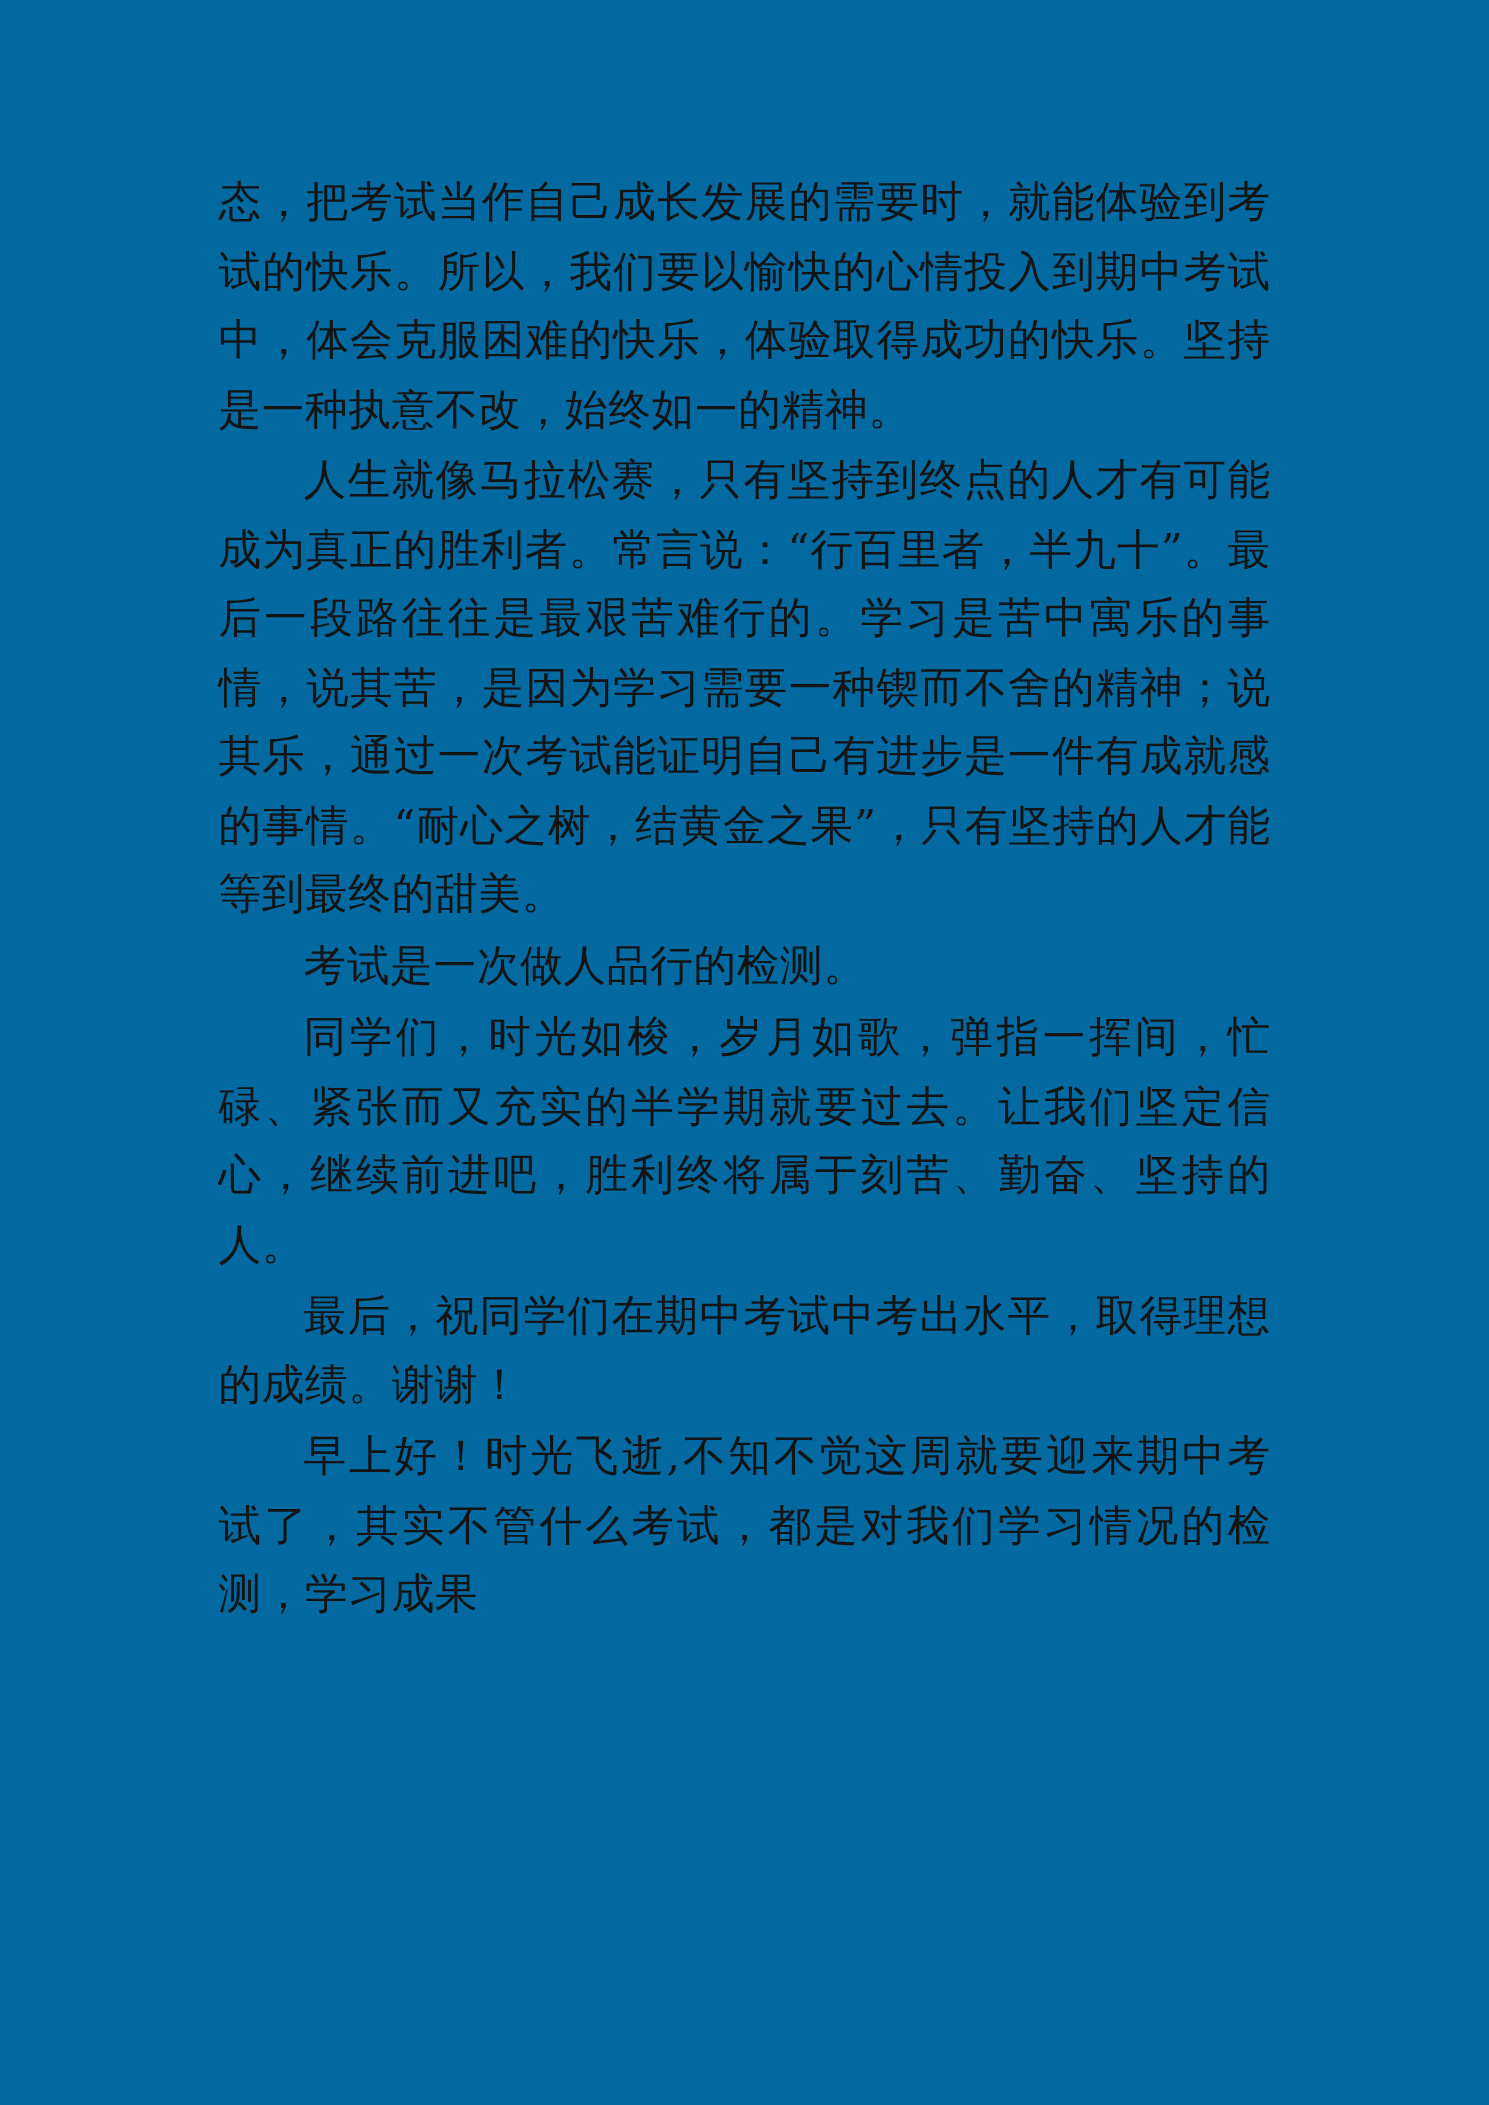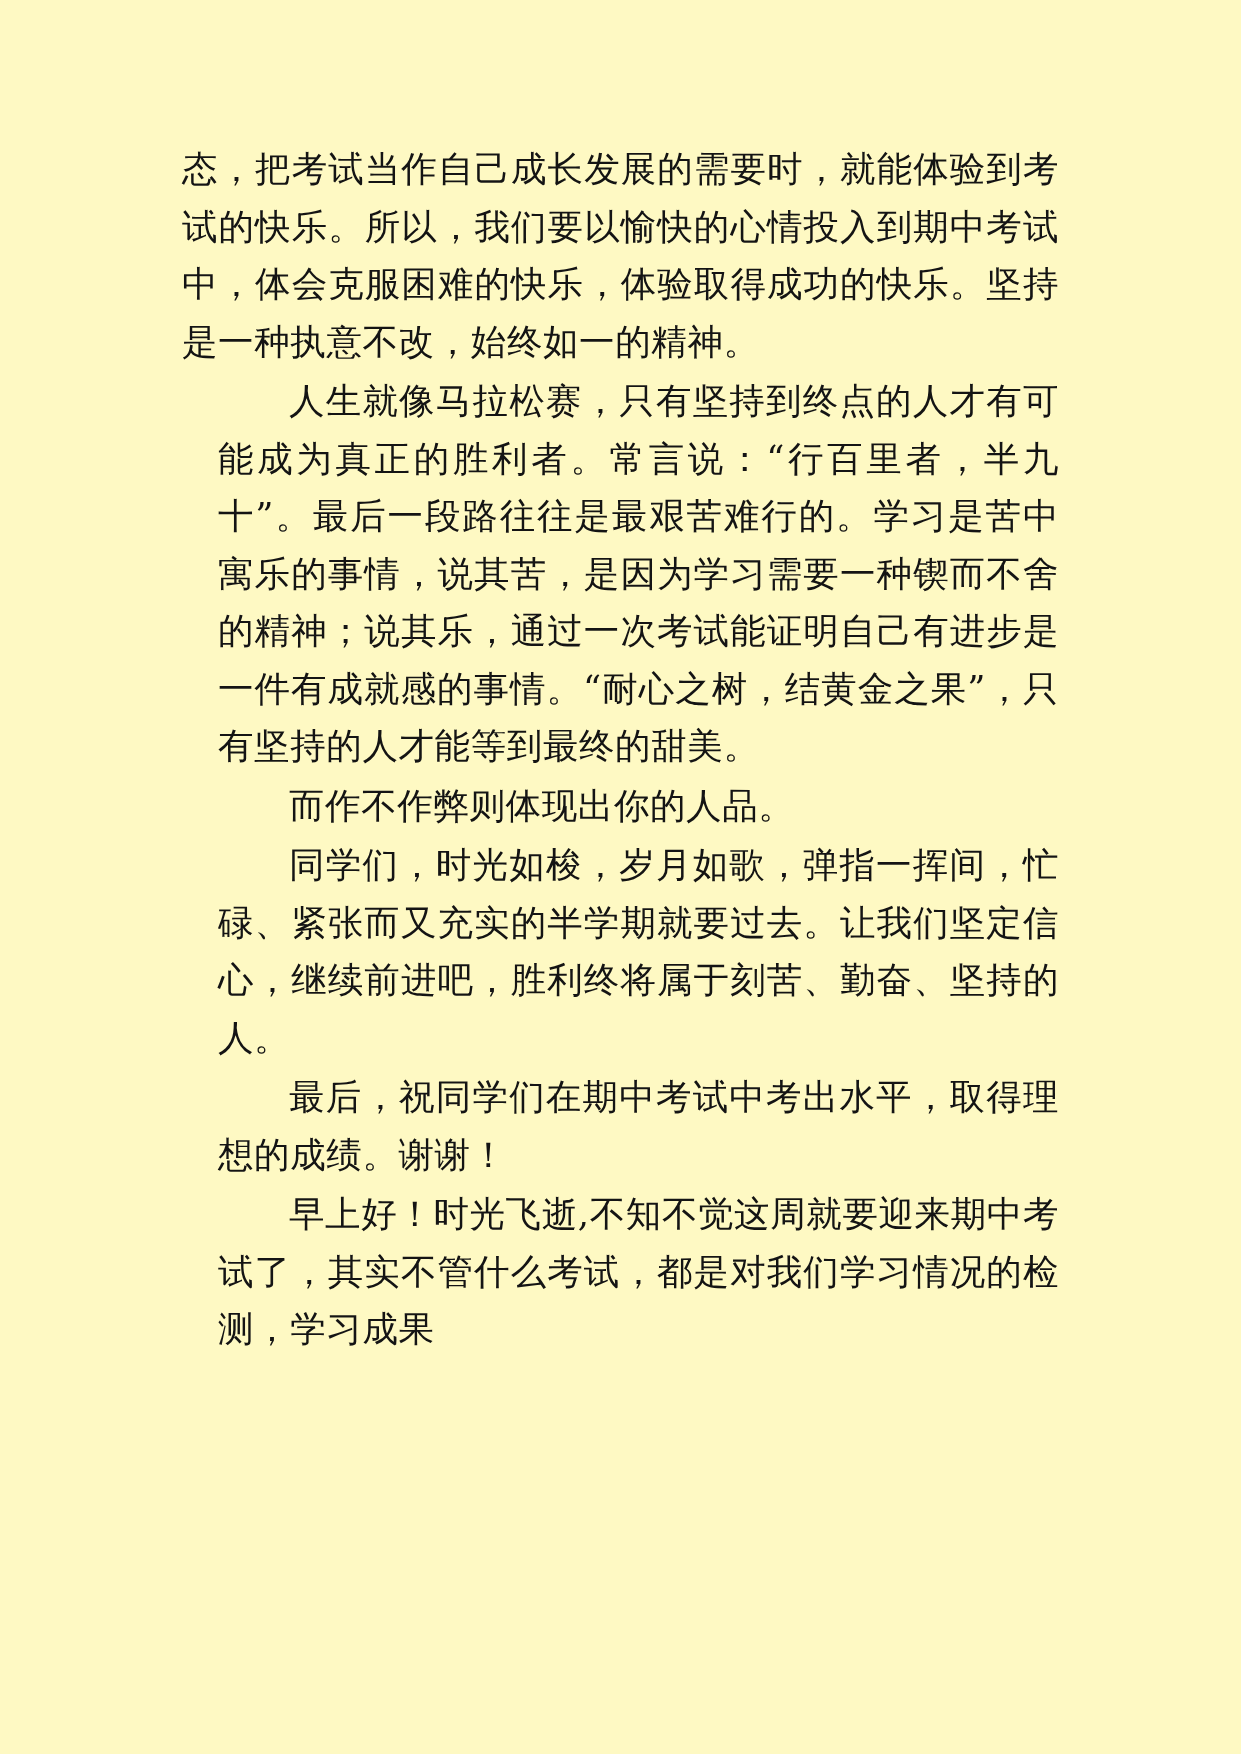--- a/index.html
+++ b/index.html
@@ -14,44 +14,43 @@
     font-family: "DejaVu Serif", "Liberation Serif", serif;
     color: #1a1a1a;
     overflow: hidden;
   }
   .page {
     position: relative;
     width: 1241px;
     height: 1754px;
     box-sizing: border-box;
     padding: 140px 182px 120px 182px;
-    background: #fef9c3;
+    background: #0369a1;
   }
   .doc-body {
     font-size: 35.5px;
     line-height: 1.62;
     text-align: justify;
     text-justify: inter-ideograph;
     letter-spacing: 0.6px;
     color: #141414;
   }
   .para {
     margin: 0 0 2px 0;
     text-indent: 0;
   }
   .para.indent {
     text-indent: 2em;
-    margin-left: 36px;
   }
 </style>
 </head>
 <body>
 
 <div class="page">
   <div class="doc-body">
     <p class="para">态，把考试当作自己成长发展的需要时，就能体验到考试的快乐。所以，我们要以愉快的心情投入到期中考试中，体会克服困难的快乐，体验取得成功的快乐。坚持是一种执意不改，始终如一的精神。</p>
     <p class="para indent">人生就像马拉松赛，只有坚持到终点的人才有可能成为真正的胜利者。常言说：“行百里者，半九十”。最后一段路往往是最艰苦难行的。学习是苦中寓乐的事情，说其苦，是因为学习需要一种锲而不舍的精神；说其乐，通过一次考试能证明自己有进步是一件有成就感的事情。“耐心之树，结黄金之果”，只有坚持的人才能等到最终的甜美。</p>
-    <p class="para indent">而作不作弊则体现出你的人品。</p>
+    <p class="para indent">考试是一次做人品行的检测。</p>
     <p class="para indent">同学们，时光如梭，岁月如歌，弹指一挥间，忙碌、紧张而又充实的半学期就要过去。让我们坚定信心，继续前进吧，胜利终将属于刻苦、勤奋、坚持的人。</p>
     <p class="para indent">最后，祝同学们在期中考试中考出水平，取得理想的成绩。谢谢！</p>
     <p class="para indent">早上好！时光飞逝,不知不觉这周就要迎来期中考试了，其实不管什么考试，都是对我们学习情况的检测，学习成果</p>
   </div>
 </div>
 
 </body></html>

